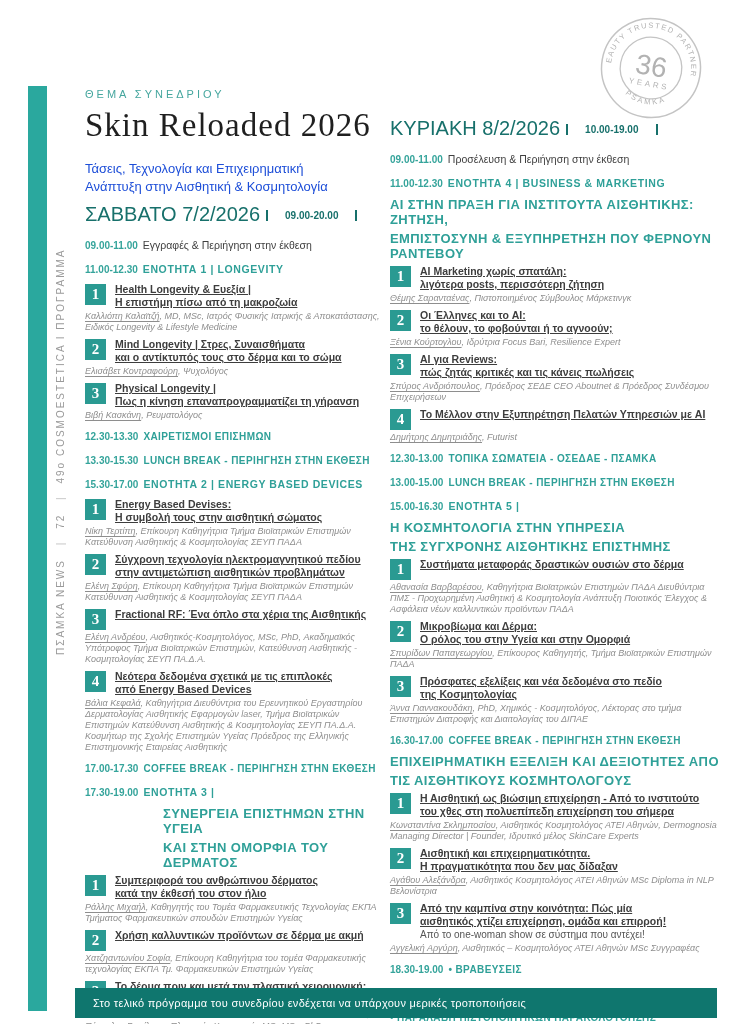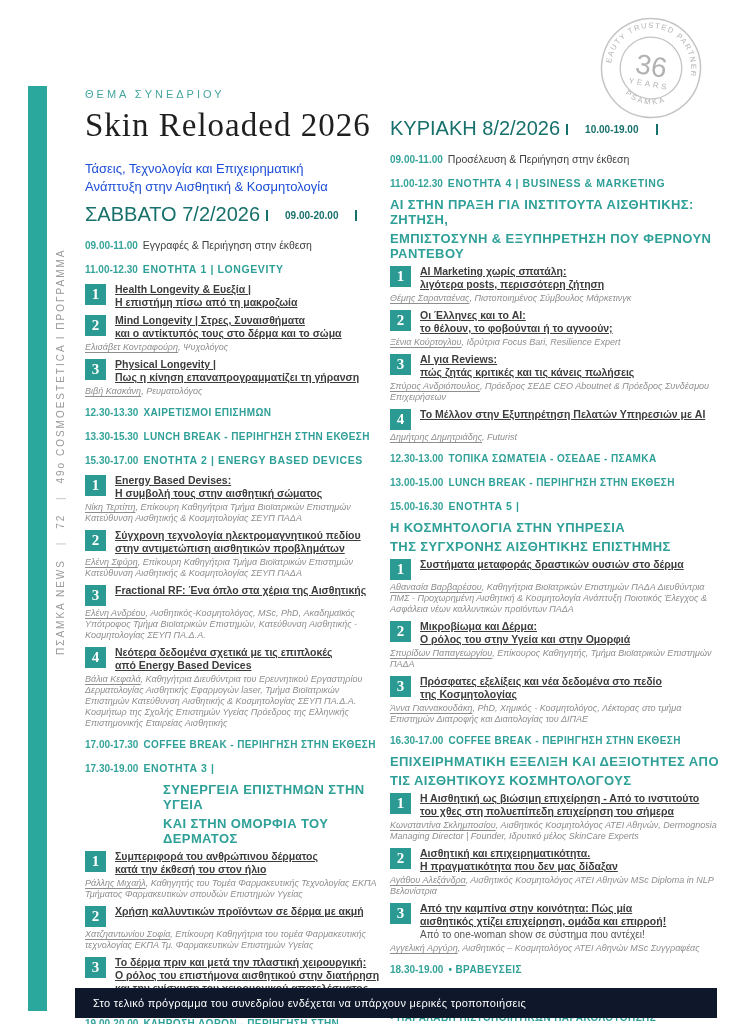--- a/index.html
+++ b/index.html
@@ -39,21 +39,21 @@
   .talk-row{display:flex;gap:9px;}
   .talk-num{flex:0 0 21px;width:21px;height:21px;background:#2a9a92;color:#ffffff;
     font-family:"Liberation Serif",serif;font-weight:bold;font-size:15px;
     display:flex;align-items:center;justify-content:center;margin-top:1px;}
   .talk-title{color:#3d3d3d;font-weight:bold;font-size:10.5px;line-height:13px;text-decoration:underline;}
   .talk-note{color:#555555;font-size:10px;line-height:13px;}
   .speaker{color:#8e8e8e;font-style:italic;font-size:9px;line-height:11px;margin-top:2px;}
   .speaker-name{text-decoration:underline;text-underline-offset:2px;}
   .bullets.b2{margin-left:72px;}
   
-  .footer-bar{position:absolute;left:75px;top:988px;width:642px;height:30px;background:#0f172a;
+  .footer-bar{position:absolute;left:75px;top:988px;width:642px;height:30px;background:#0f766e;
     color:#ffffff;font-size:11px;line-height:30px;padding-left:18px;box-sizing:border-box;letter-spacing:0.3px;}
   .badge text, .badge textPath{fill:#b2b2b2;font-family:"Liberation Sans",sans-serif;}
 </style>
 </head>
 <body>
 
 <div class="accent-bar"></div>
 
 <div class="vtext">
   <span>ΠΣΑΜΚΑ NEWS</span>
@@ -94,20 +94,21 @@
     <div class="event"><span class="time">09.00-11.00</span><span class="plain-text">Εγγραφές &amp; Περιήγηση στην έκθεση</span></div>
     <div class="event"><span class="time">11.00-12.30</span><span class="section-title">ΕΝΟΤΗΤΑ 1 | LONGEVITY</span></div>
     <div class="talk">
       <div class="talk-row">
         <div class="talk-num">1</div>
         <div class="talk-body">
           <div class="talk-title">Health Longevity &amp; Ευεξία |</div>
           <div class="talk-title">Η επιστήμη πίσω από τη μακροζωία</div>
         </div>
       </div>
+      <div class="speaker"><span class="speaker-name">Καλλιόπη Καλαϊτζή</span><span class="speaker-rest">, MD, MSc, Ιατρός Φυσικής Ιατρικής &amp; Αποκατάστασης, Ειδικός Longevity &amp; Lifestyle Medicine</span></div>
     </div>
     <div class="talk">
       <div class="talk-row">
         <div class="talk-num">2</div>
         <div class="talk-body">
           <div class="talk-title">Mind Longevity | Στρες, Συναισθήματα</div>
           <div class="talk-title">και ο αντίκτυπός τους στο δέρμα και το σώμα</div>
         </div>
       </div>
       <div class="speaker"><span class="speaker-name">Ελισάβετ Κοντραφούρη</span><span class="speaker-rest">, Ψυχολόγος</span></div>

